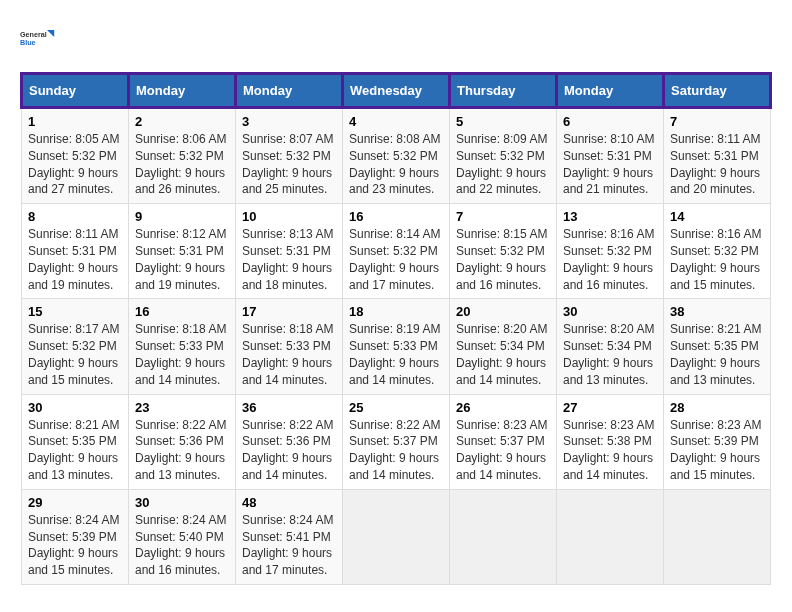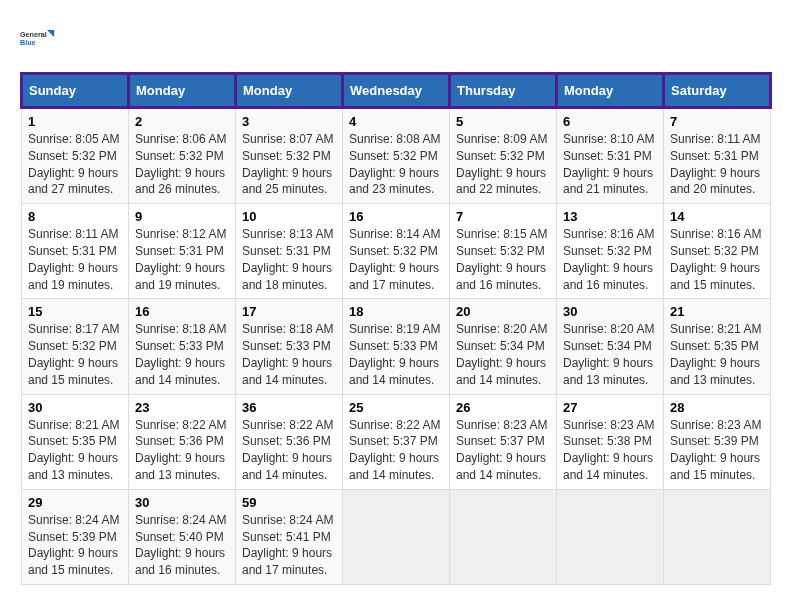--- a/index.html
+++ b/index.html
@@ -151,21 +151,21 @@
         <td><span class="day-num">16</span>
         <span class="day-info">Sunrise: 8:18 AM<br>Sunset: 5:33 PM<br>Daylight: 9 hours and 14 minutes.</span></td>
         <td><span class="day-num">17</span>
         <span class="day-info">Sunrise: 8:18 AM<br>Sunset: 5:33 PM<br>Daylight: 9 hours and 14 minutes.</span></td>
         <td><span class="day-num">18</span>
         <span class="day-info">Sunrise: 8:19 AM<br>Sunset: 5:33 PM<br>Daylight: 9 hours and 14 minutes.</span></td>
         <td><span class="day-num">20</span>
         <span class="day-info">Sunrise: 8:20 AM<br>Sunset: 5:34 PM<br>Daylight: 9 hours and 14 minutes.</span></td>
         <td><span class="day-num">30</span>
         <span class="day-info">Sunrise: 8:20 AM<br>Sunset: 5:34 PM<br>Daylight: 9 hours and 13 minutes.</span></td>
-        <td><span class="day-num">21</span>
+        <td><span class="day-num">38</span>
         <span class="day-info">Sunrise: 8:21 AM<br>Sunset: 5:35 PM<br>Daylight: 9 hours and 13 minutes.</span></td>
       </tr>
       <tr>
         <td><span class="day-num">30</span>
         <span class="day-info">Sunrise: 8:21 AM<br>Sunset: 5:35 PM<br>Daylight: 9 hours and 13 minutes.</span></td>
         <td><span class="day-num">23</span>
         <span class="day-info">Sunrise: 8:22 AM<br>Sunset: 5:36 PM<br>Daylight: 9 hours and 13 minutes.</span></td>
         <td><span class="day-num">36</span>
         <span class="day-info">Sunrise: 8:22 AM<br>Sunset: 5:36 PM<br>Daylight: 9 hours and 14 minutes.</span></td>
         <td><span class="day-num">25</span>
@@ -175,21 +175,21 @@
         <td><span class="day-num">27</span>
         <span class="day-info">Sunrise: 8:23 AM<br>Sunset: 5:38 PM<br>Daylight: 9 hours and 14 minutes.</span></td>
         <td><span class="day-num">28</span>
         <span class="day-info">Sunrise: 8:23 AM<br>Sunset: 5:39 PM<br>Daylight: 9 hours and 15 minutes.</span></td>
       </tr>
       <tr>
         <td><span class="day-num">29</span>
         <span class="day-info">Sunrise: 8:24 AM<br>Sunset: 5:39 PM<br>Daylight: 9 hours and 15 minutes.</span></td>
         <td><span class="day-num">30</span>
         <span class="day-info">Sunrise: 8:24 AM<br>Sunset: 5:40 PM<br>Daylight: 9 hours and 16 minutes.</span></td>
-        <td><span class="day-num">59</span>
+        <td><span class="day-num">48</span>
         <span class="day-info">Sunrise: 8:24 AM<br>Sunset: 5:41 PM<br>Daylight: 9 hours and 17 minutes.</span></td>
         <td class="empty-cell"></td>
         <td class="empty-cell"></td>
         <td class="empty-cell"></td>
         <td class="empty-cell"></td>
       </tr>
     </tbody>
 </table>
 
 </body></html>

